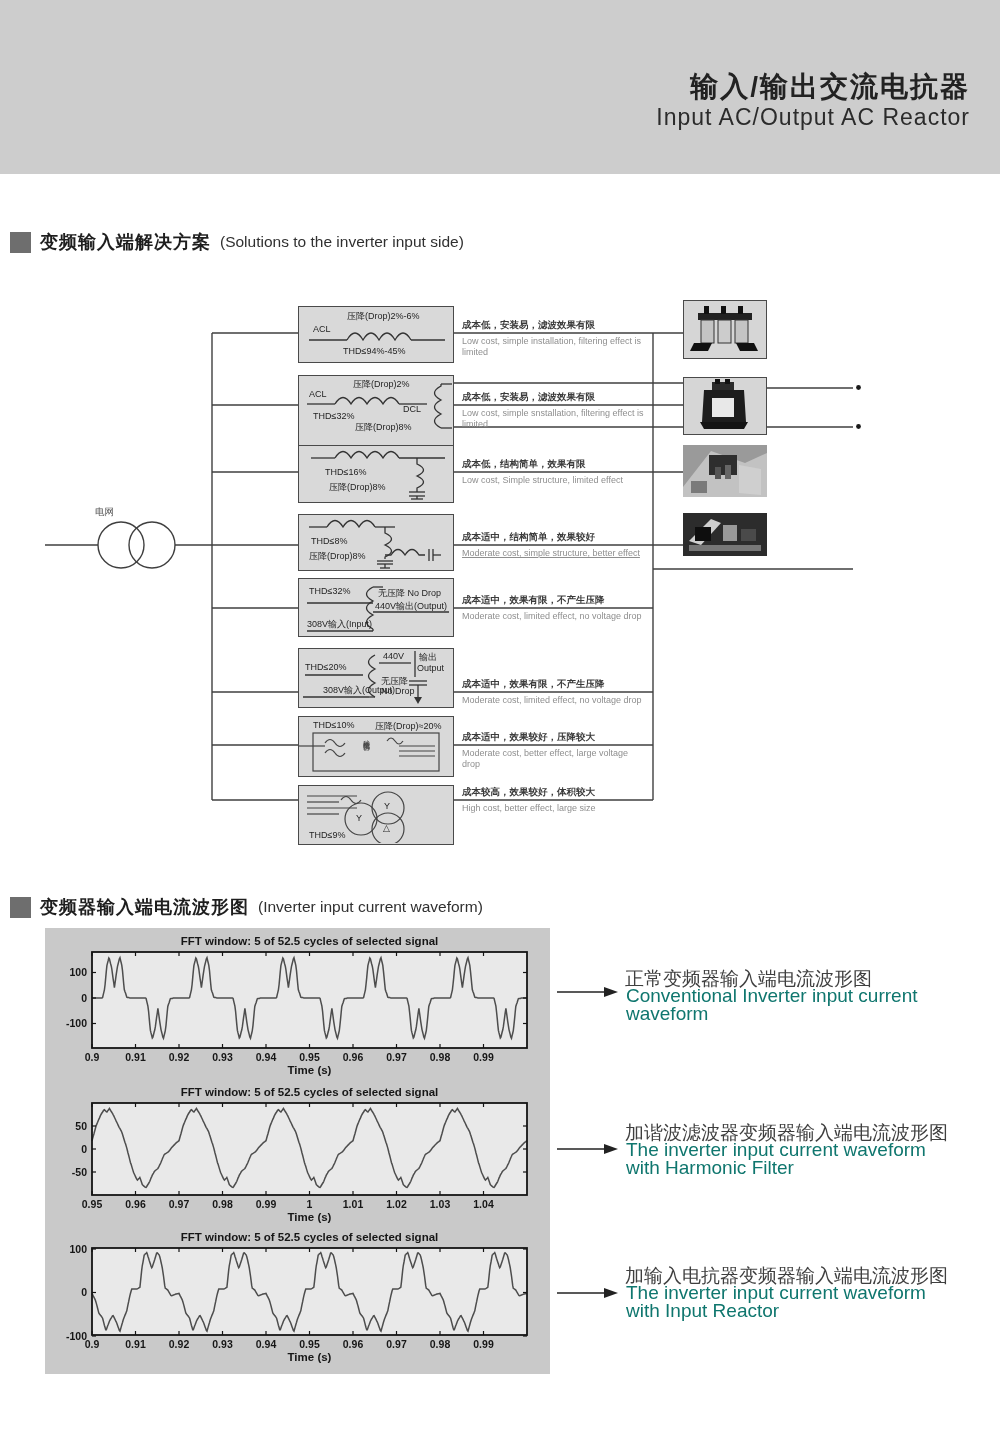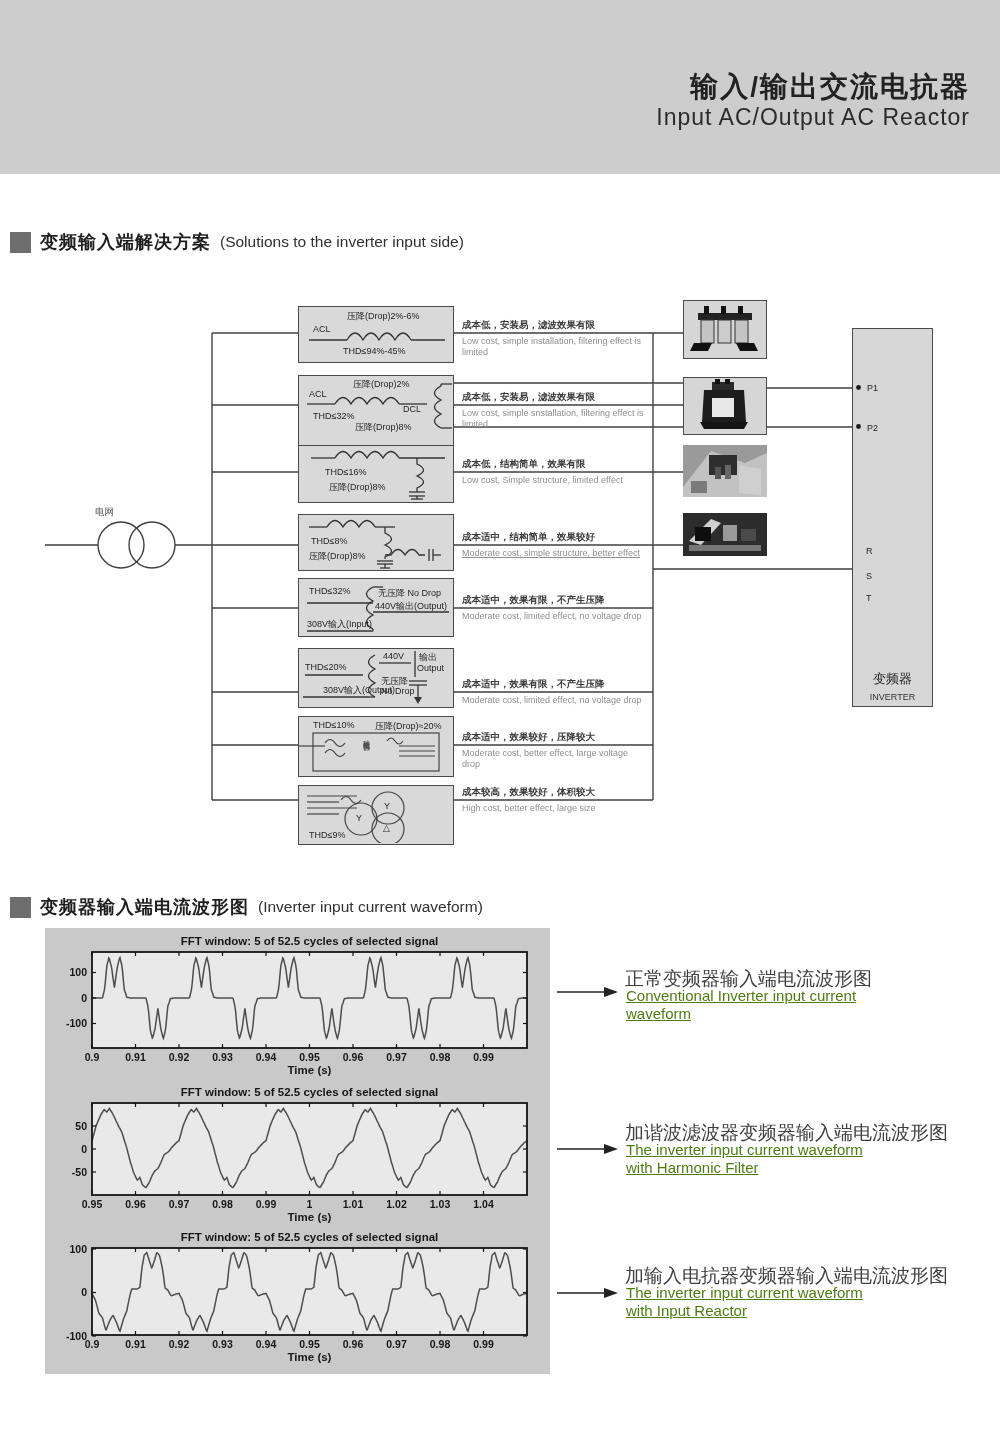--- a/index.html
+++ b/index.html
@@ -23,21 +23,21 @@
   .grid-label{position:absolute;left:95px;top:506px;font-size:9.5px;color:#555;z-index:2;}
   .photo{position:absolute;left:683px;width:84px;overflow:hidden;z-index:3;}
   .photo.framed{background:#d6d6d6;border:1.4px solid #4a4a4a;box-sizing:border-box;}
   .inv{position:absolute;left:852px;top:328px;width:81px;height:379px;background:#d7d7d7;border:1.4px solid #4a4a4a;box-sizing:border-box;z-index:2;}
   .inv span{position:absolute;font-size:9px;color:#1f1f1f;}
   .inv .nz{font-size:13px;left:0;width:100%;text-align:center;}
   .inv .ne{font-size:9px;left:0;width:100%;text-align:center;color:#333;}
   .panel{position:absolute;left:45px;top:928px;width:505px;height:446px;background:#c9c9c9;z-index:1;}
   .plot{position:absolute;left:45px;width:505px;z-index:2;}
   .ann-zh{position:absolute;left:625px;font-size:19px;font-weight:500;color:#3f3f3f;white-space:nowrap;z-index:2;}
-  .ann-en{position:absolute;left:626px;font-size:15px;color:#4d7c0f;line-height:18px;z-index:2;text-decoration:underline;}
+  .ann-en{position:absolute;left:626px;font-size:19px;color:#0f766e;line-height:18px;z-index:2;}
 </style>
 </head>
 <body>
 
 <div class="page">
 
   <div class="header">
     <div class="h-zh">输入/输出交流电抗器</div>
     <div class="h-en">Input AC/Output AC Reactor</div>
   </div>
@@ -284,29 +284,20 @@
     <svg width="84" height="43">
       <rect width="84" height="43" fill="#2c2c2c"></rect>
       <polygon points="6,28 28,6 38,10 18,32" fill="#cfcfcf"></polygon>
       <rect x="12" y="14" width="16" height="14" fill="#0e0e0e"></rect>
       <rect x="40" y="12" width="14" height="16" fill="#999"></rect>
       <rect x="58" y="16" width="15" height="12" fill="#4a4a4a"></rect>
       <rect x="6" y="32" width="72" height="6" fill="#777"></rect>
     </svg>
   </div>
 
-  <div class="inv">
-    <span style="left:14px;top:54px;">P1</span>
-    <span style="left:14px;top:94px;">P2</span>
-    <span style="left:13px;top:217px;">R</span>
-    <span style="left:13px;top:242px;">S</span>
-    <span style="left:13px;top:264px;">T</span>
-    <span class="nz" style="top:341px;">变频器</span>
-    <span class="ne" style="top:363px;">INVERTER</span>
-  </div>
 
   <div class="sec" style="top:895px;">
     <span class="sq"></span>
     <span class="zh">变频器输入端电流波形图</span>
     <span class="en">(Inverter input current waveform)</span>
   </div>
 
   <div class="panel"></div>
   <svg id="plot1" class="plot" style="top:930px;height:150px;" viewBox="0 0 505 150">
       <rect x="47" y="22" width="435" height="96" fill="#e9e9e9"></rect>

